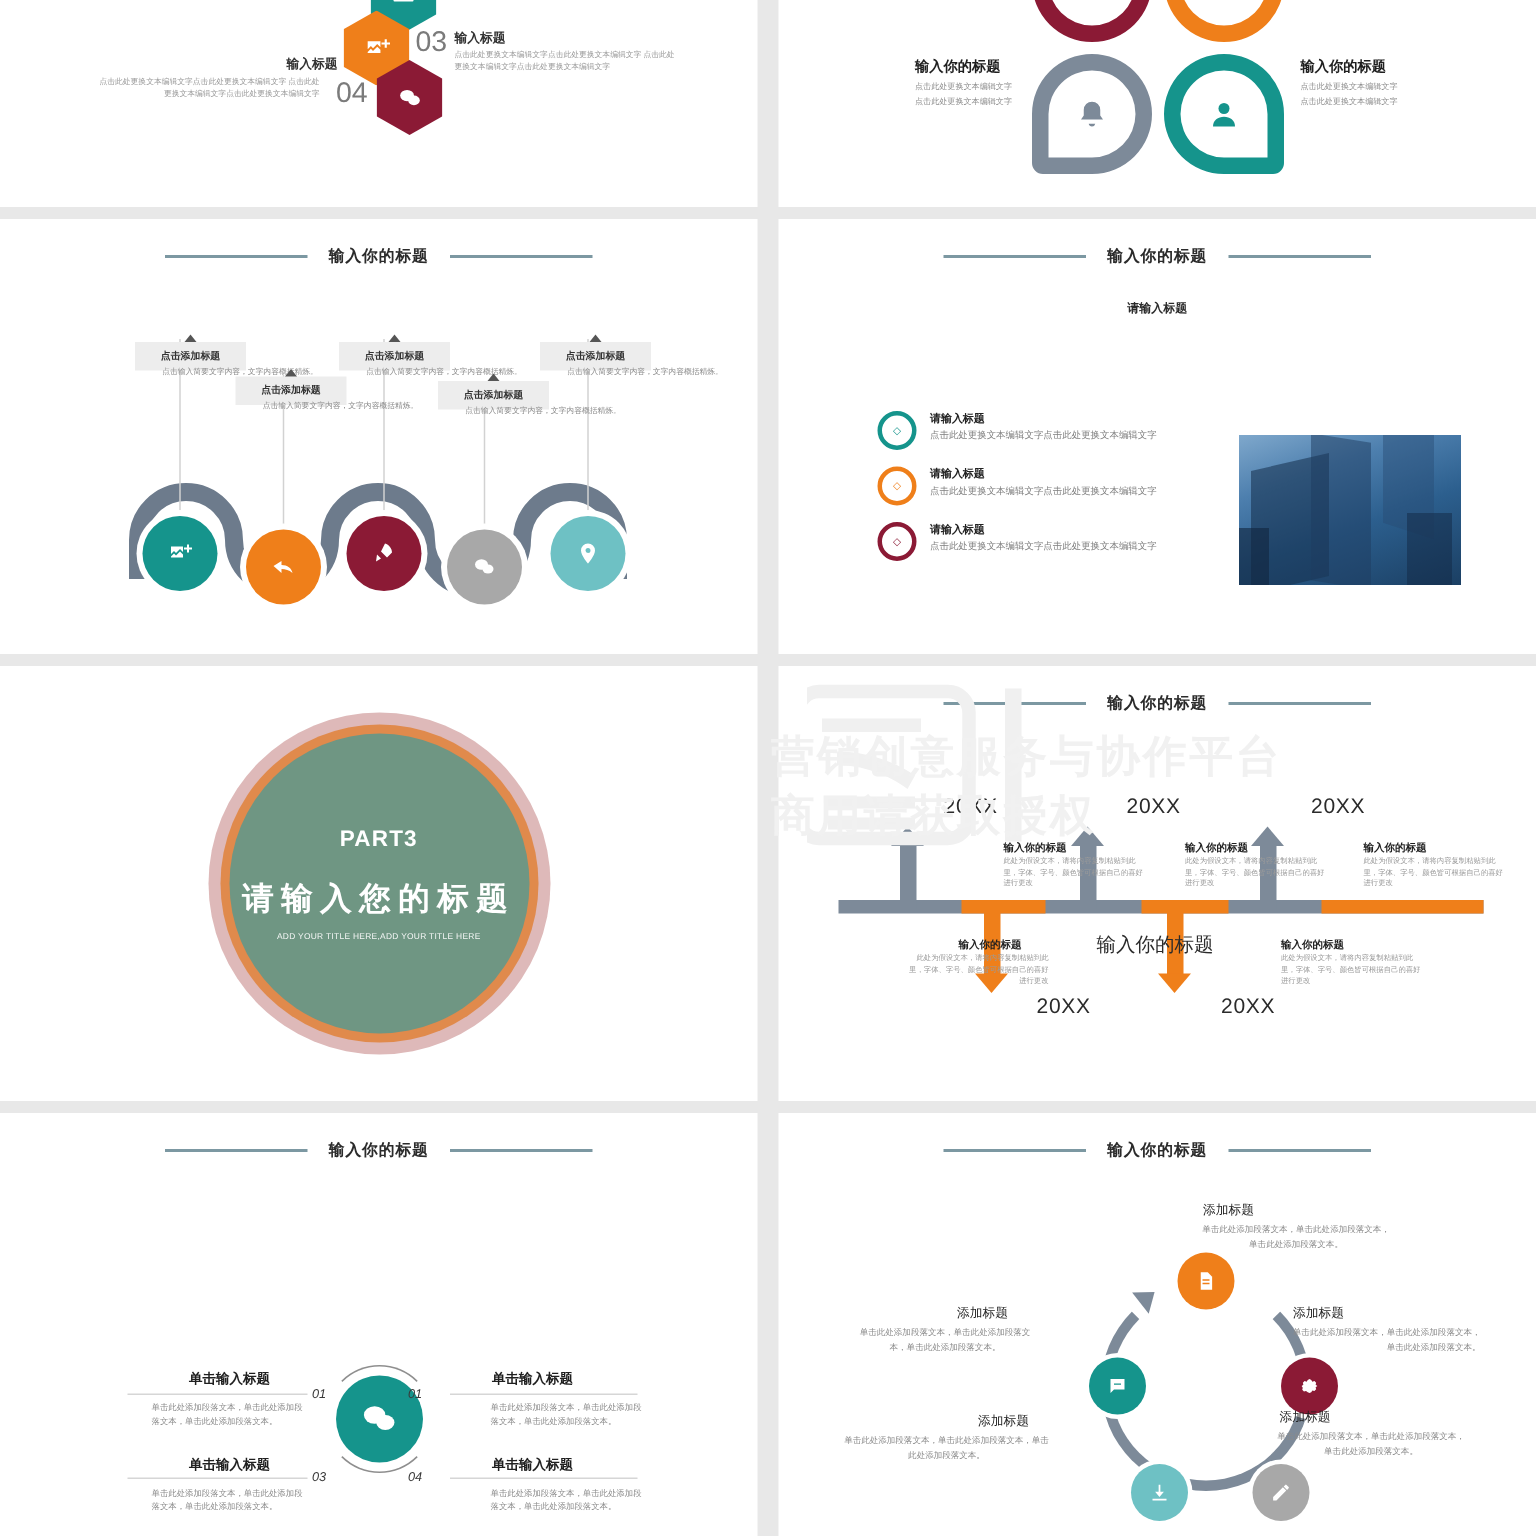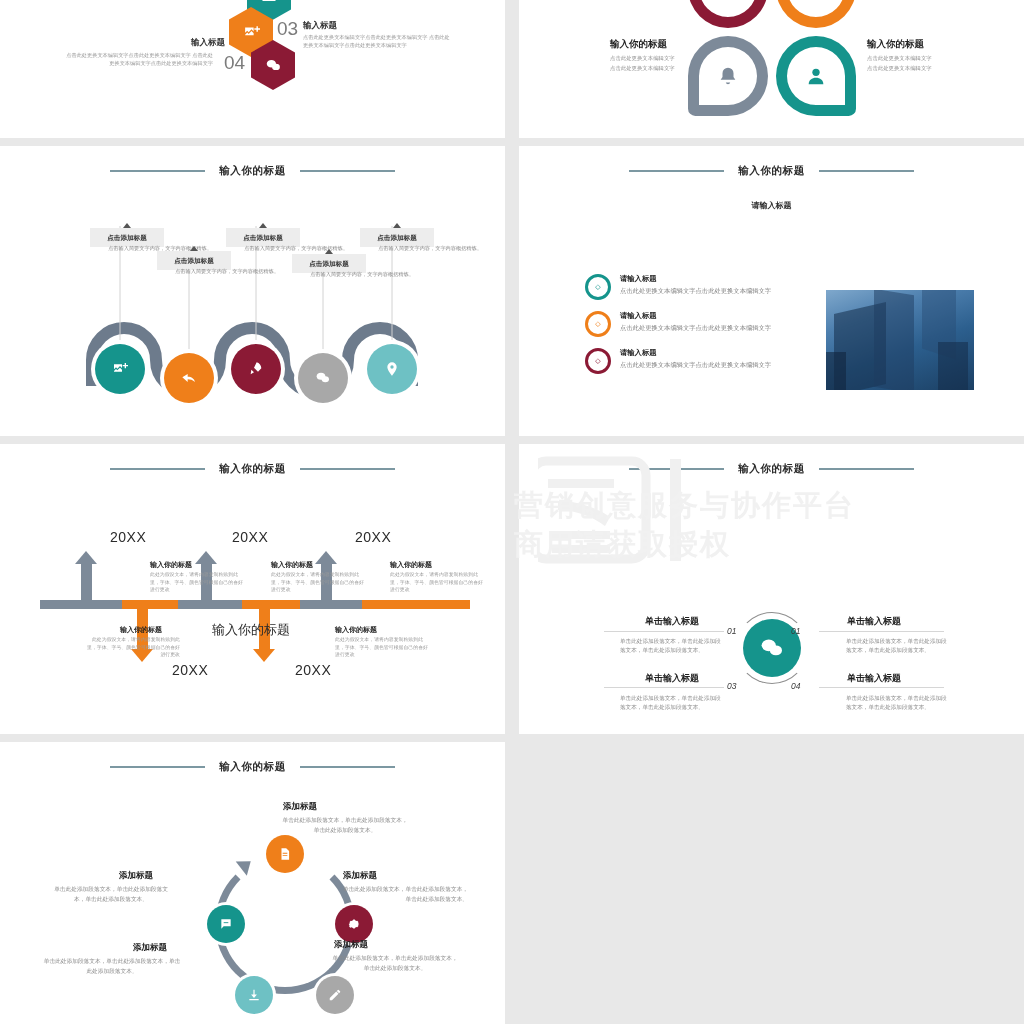--- a/index.html
+++ b/index.html
@@ -123,21 +123,21 @@
   
   .cyc{position:absolute;left:50%;top:112px;transform:translateX(-50%);width:140px;height:140px;}
   .cycring{position:absolute;inset:0;border-radius:50%;border:7px solid #7d8a99;
     border-top-color:transparent;}
   .cycarrow{position:absolute;width:0;height:0;left:22px;top:5px;
     border-left:9px solid transparent;border-right:9px solid transparent;
     border-bottom:12px solid #7d8a99;transform:rotate(52deg);}
   .cycnode{position:absolute;width:38px;height:38px;border-radius:50%;
     display:flex;align-items:center;justify-content:center;color:#fff;font-size:14px;
     box-shadow:0 0 0 3px #fff;}
-  .ch{position:absolute;font-size:8.5px;font-weight:bold;color:#1f1f1f;white-space:nowrap;}
+  .ch{position:absolute;font-size:8.5px;font-weight:normal;color:#1f1f1f;white-space:nowrap;}
   .cb{position:absolute;font-size:5.7px;color:#8b8b8b;line-height:1.7;width:128px;}
   .tr{text-align:right;}
 </style>
 </head>
 <body>
 
 <div class="grid">
 
   <div class="slide">
     <div class="hexwrap">
@@ -305,20 +305,31 @@
 
     <div class="s4img">
       <div class="bld" style="left:8px;top:18px;width:52px;height:82px;transform:skewY(-13deg);background:rgba(20,45,75,.55);"></div>
       <div class="bld" style="left:48px;top:2px;width:40px;height:98px;transform:skewY(9deg);background:rgba(30,60,95,.5);"></div>
       <div class="bld" style="left:96px;top:-6px;width:34px;height:70px;transform:skewY(18deg);background:rgba(40,75,115,.45);"></div>
       <div class="bld" style="left:112px;top:52px;width:30px;height:48px;background:rgba(18,40,68,.5);"></div>
       <div class="bld" style="left:0px;top:62px;width:20px;height:40px;background:rgba(16,36,62,.6);"></div>
     </div>
   </div>
 
+  <div class="slide">
+    <div class="pcircle">
+      <div class="pcircle2">
+        <div class="pcircle3">
+          <div class="ppart">PART3</div>
+          <div class="ptitle">请输入您的标题</div>
+          <div class="psub">ADD YOUR TITLE HERE,ADD YOUR TITLE HERE</div>
+        </div>
+      </div>
+    </div>
+  </div>
 
   <div class="slide">
     <div class="shead">
       <div class="ln"></div>
       <div class="tt">输入你的标题</div>
       <div class="ln"></div>
     </div>
 
     <div class="tlbar">
       <div class="tlseg" style="left:82px;width:56px;"></div>

